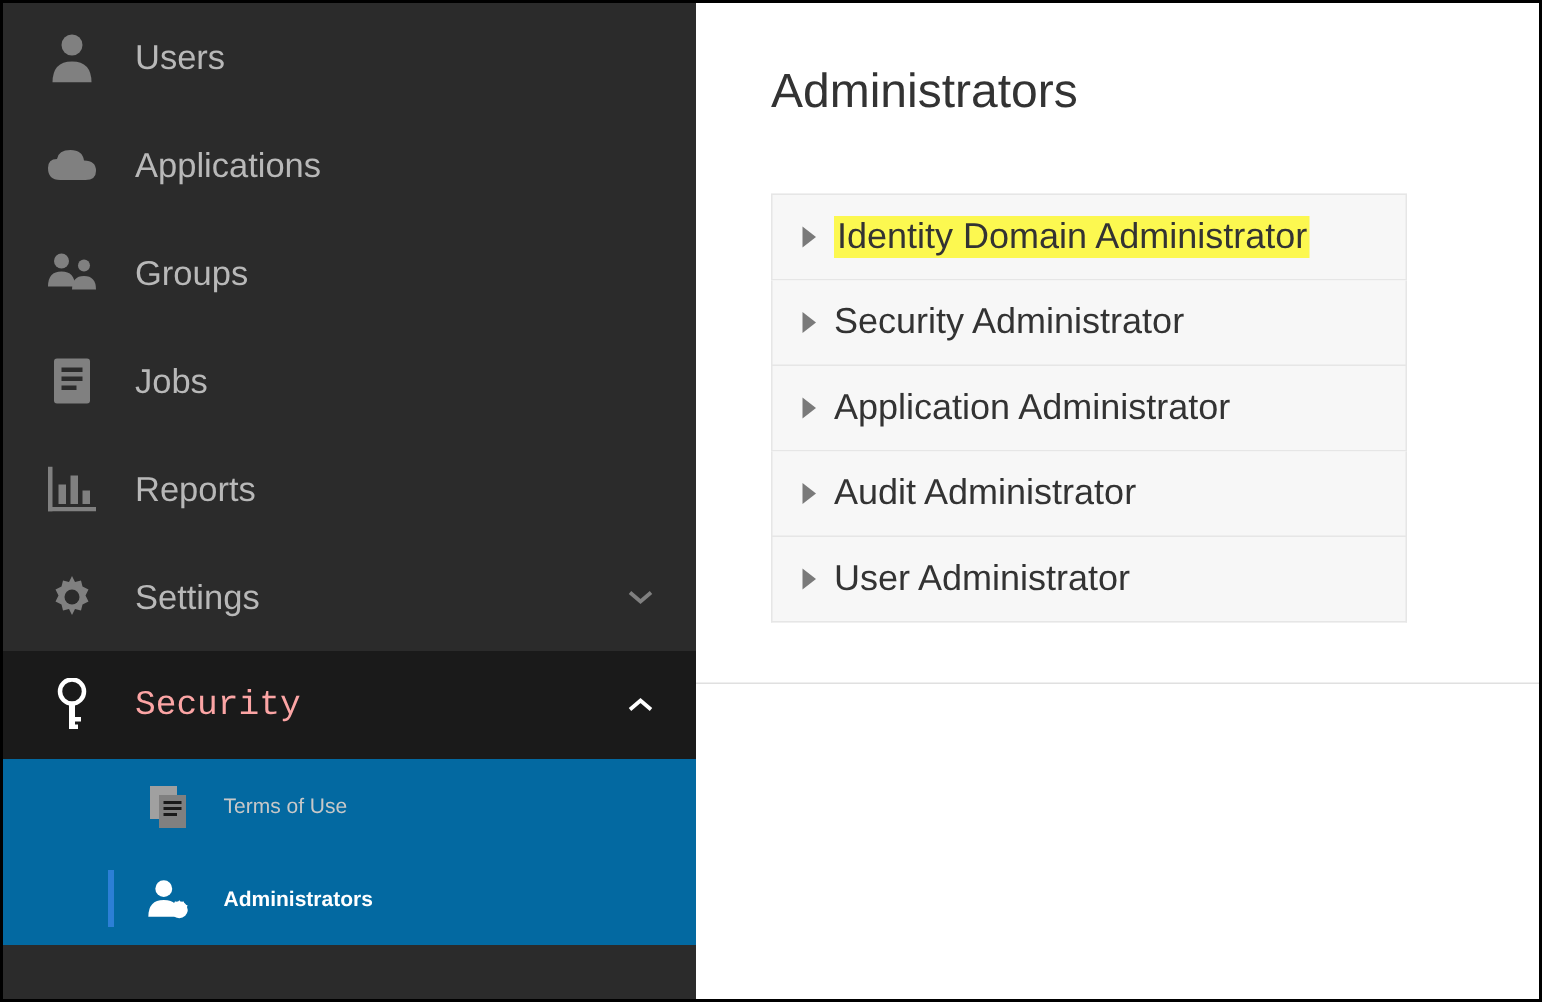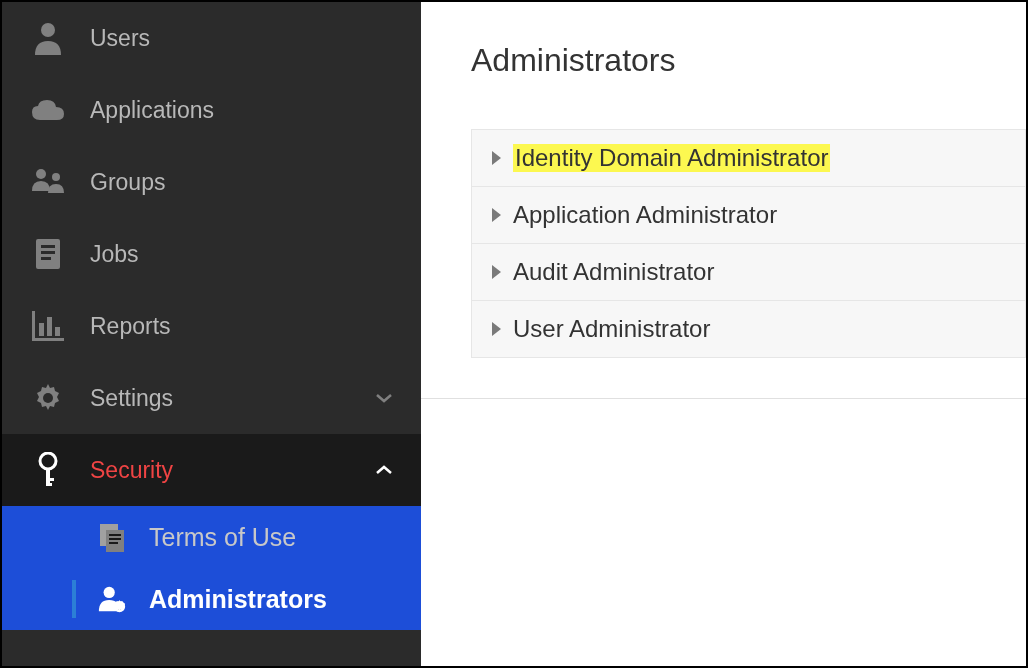--- a/index.html
+++ b/index.html
@@ -40,32 +40,33 @@
       justify-content: center;
       flex-shrink: 0;
     }
     .sidebar-item .chevron {
       margin-left: auto;
       display: flex;
       align-items: center;
     }
     .sidebar-item.security {
       background: #1a1a1a;
-      color: #ef4444;
+      color: #fca5a5;
+      font-family: Liberation Mono, monospace;
     }
     .sidebar-subitem {
       display: flex;
       align-items: center;
       gap: 22px;
       padding: 16px 28px 16px 95px;
       cursor: pointer;
       color: #c8c8c8;
-      font-size: 25px;
-      font-weight: 300;
-      background: #1d4ed8;
+      font-size: 14px;
+      font-weight: 300;
+      background: #0369a1;
       position: relative;
     }
     .sidebar-subitem .icon {
       width: 30px;
       height: 30px;
       display: flex;
       align-items: center;
       justify-content: center;
       flex-shrink: 0;
     }
@@ -92,21 +93,21 @@
       border-bottom: 1px solid #e0e0e0;
       padding: 0 0 40px 50px;
     }
     .page-title {
       font-size: 32px;
       font-weight: 300;
       color: #333;
       margin-bottom: 50px;
     }
     .accordion {
-      width: 555px;
+      width: 424px;
     }
     .accordion-row {
       display: flex;
       align-items: center;
       gap: 12px;
       padding: 14px 20px;
       border: 1px solid #e6e6e6;
       border-top: none;
       background: #f7f7f7;
       cursor: pointer;
@@ -258,20 +259,24 @@
 <div class="main">
   <div class="main-inner">
     <h1 class="page-title">Administrators</h1>
     <div class="accordion">
       <div class="accordion-row highlighted">
         <span class="tri"></span>
         <span class="row-label">Identity Domain Administrator</span>
       </div>
       <div class="accordion-row">
         <span class="tri"></span>
+        <span class="row-label">Security Administrator</span>
+      </div>
+      <div class="accordion-row">
+        <span class="tri"></span>
         <span class="row-label">Application Administrator</span>
       </div>
       <div class="accordion-row">
         <span class="tri"></span>
         <span class="row-label">Audit Administrator</span>
       </div>
       <div class="accordion-row">
         <span class="tri"></span>
         <span class="row-label">User Administrator</span>
       </div>

